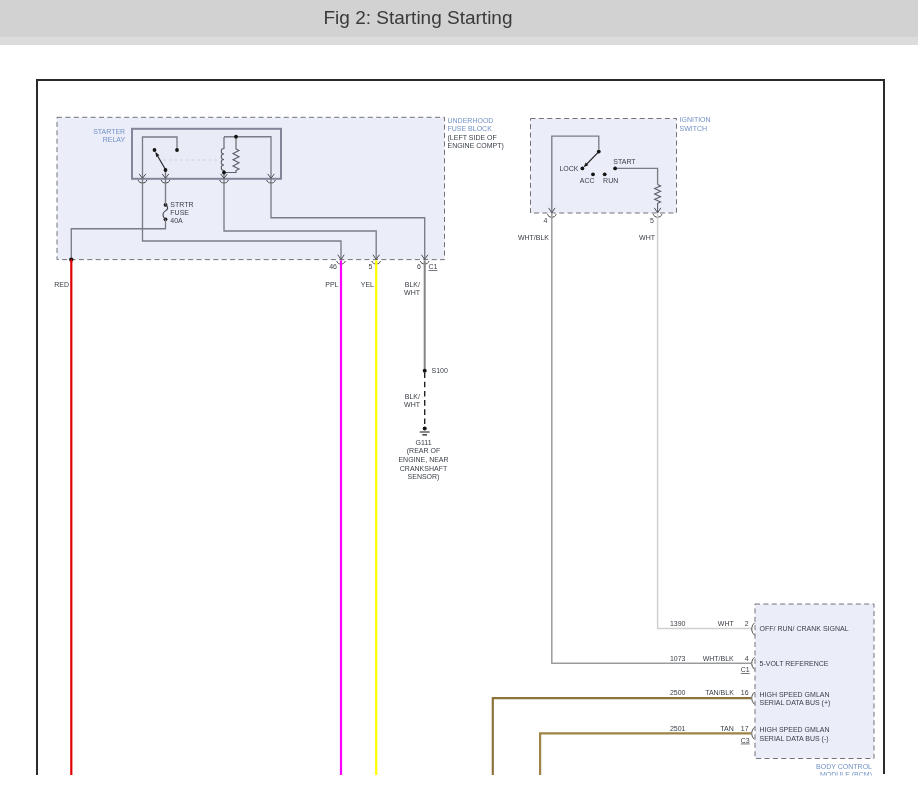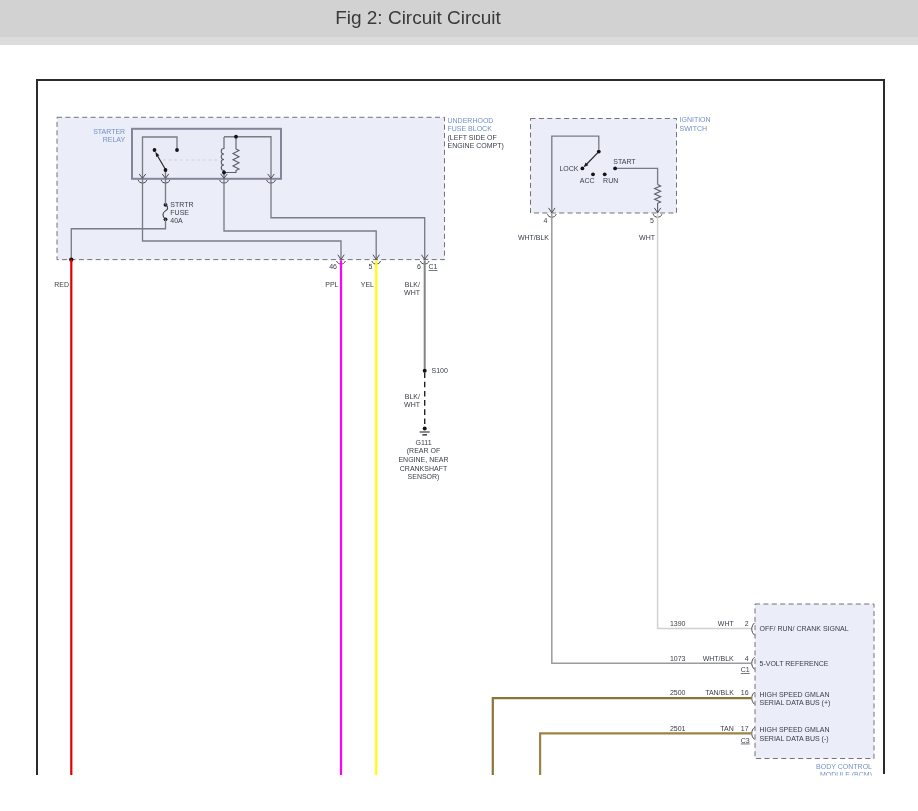--- a/index.html
+++ b/index.html
@@ -10,21 +10,21 @@
 svg{position:absolute;left:0;top:0;}
 text{font-family:"Liberation Sans", sans-serif;font-size:7px;fill:#383e46;}
 .b{fill:#7292c6;}
 .e{text-anchor:end;}
 .m{text-anchor:middle;}
 </style>
 </head>
 <body>
 <div id="titlebar"></div>
 <div id="titlebar2"></div>
-<div id="title">Fig 2: Circuit Circuit</div>
+<div id="title">Fig 2: Starting Starting</div>
 <svg width="918" height="811" viewBox="0 0 918 811">
 
 <path d="M37,775 L37,80 L884,80 L884,774" fill="none" stroke="#2b2b2b" stroke-width="2"></path>
 
 <rect x="57" y="117.3" width="387.5" height="142.3" fill="#ebedf8" stroke="#6b6b70" stroke-width="0.95" stroke-dasharray="5,3.4"></rect>
 <text x="447.5" y="123.1" class="b">UNDERHOOD</text>
 <text x="447.5" y="131.4" class="b">FUSE BLOCK</text>
 <text x="447.5" y="139.7">(LEFT SIDE OF</text>
 <text x="447.5" y="148">ENGINE COMPT)</text>
 

